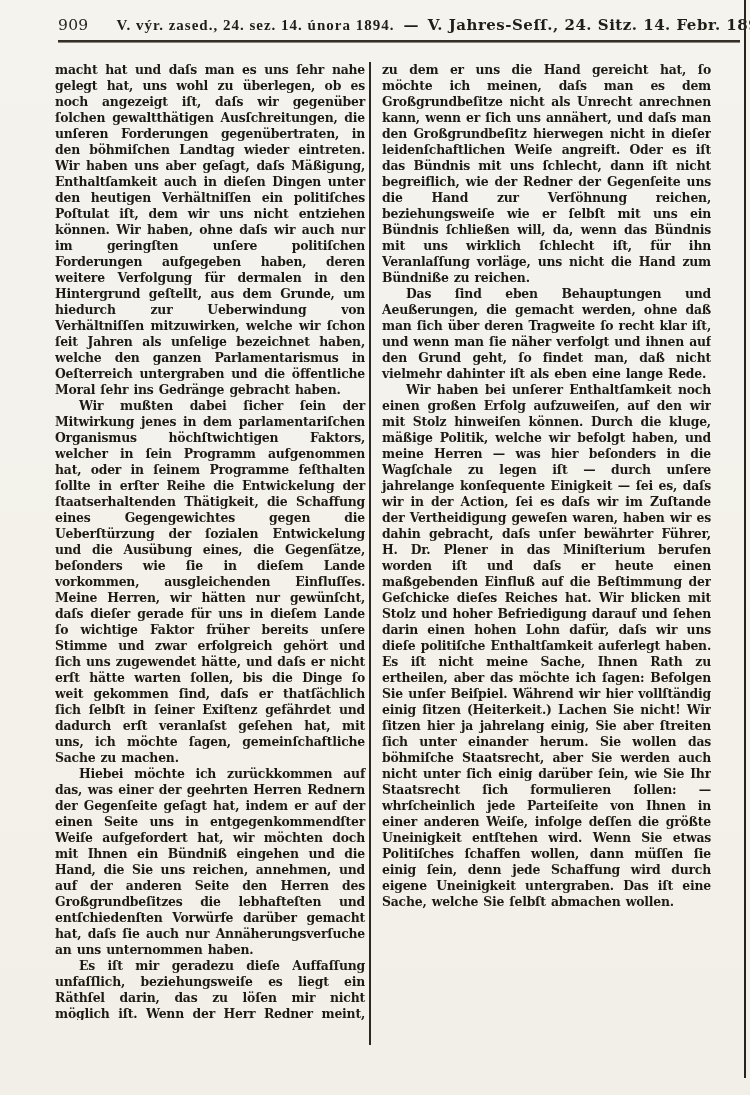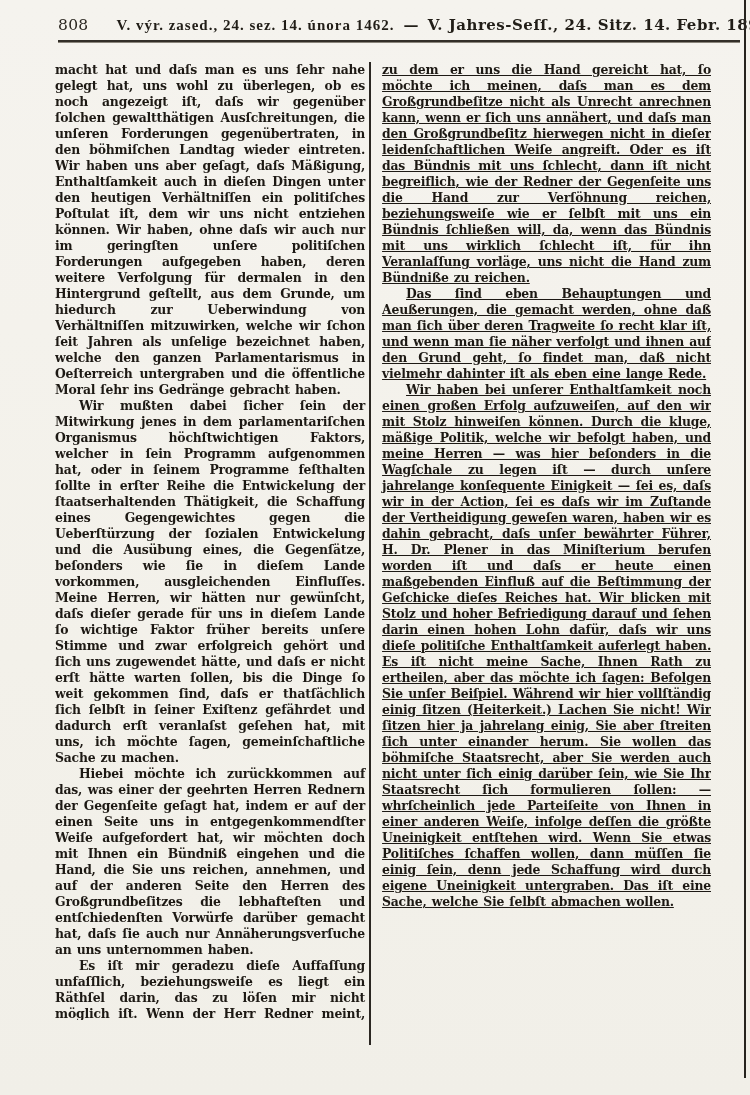--- a/index.html
+++ b/index.html
@@ -77,21 +77,21 @@
     overflow: hidden;
     text-align: justify;
     font-weight: 700;
     font-size: 12.4px;
     line-height: 16px;
     letter-spacing: -0.2px;
     word-spacing: 1px;
     color: #1d1914;
   }
   .col-left  { width: 311px; padding-right: 9px; }
-  .col-right { width: 330px; padding-left: 8px; text-decoration: underline; }
+  .col-right { width: 330px; padding-left: 8px; }
   .col p { margin: 0; text-indent: 24px; }
   .col p.no-indent { text-indent: 0; }
   .column-divider {
     position: absolute;
     top: 62px;
     left: 369px;
     width: 1.5px;
     height: 983px;
     background: #2b2username722;
     background: #2b2722;
@@ -105,22 +105,22 @@
     height: 1078px;
     background: #27231e;
   }
 </style>
 </head>
 <body>
 
 <div class="page">
 
   <div class="running-header">
-    <span class="page-number">808</span>
-    <span class="citation citation-czech">V. výr. zased., 24. sez. 14. února 1462.</span>
+    <span class="page-number">909</span>
+    <span class="citation citation-czech">V. výr. zased., 24. sez. 14. února 1894.</span>
     <span class="citation citation-sep">—</span>
     <span class="citation citation-german">V. Jahres-Seſſ., 24. Sitz. 14. Febr. 1894.</span>
   </div>
 
   <div class="header-rule"></div>
 
   <div class="columns">
     <div class="col col-left">
       <p class="no-indent">macht hat und daſs man es uns ſehr nahe gelegt hat, uns wohl zu überlegen, ob es noch angezeigt iſt, daſs wir gegenüber ſolchen gewaltthätigen Ausſchreitungen, die unſeren Forderungen gegenübertraten, in den böhmiſchen Landtag wieder eintreten. Wir haben uns aber geſagt, daſs Mäßigung, Enthaltſamkeit auch in dieſen Dingen unter den heutigen Verhältniſſen ein politiſches Poſtulat iſt, dem wir uns nicht entziehen können. Wir haben, ohne daſs wir auch nur im geringſten unſere politiſchen Forderungen aufgegeben haben, deren weitere Verfolgung für dermalen in den Hintergrund geſtellt, aus dem Grunde, um hiedurch zur Ueberwindung von Verhältniſſen mitzuwirken, welche wir ſchon ſeit Jahren als unſelige bezeichnet haben, welche den ganzen Parlamentarismus in Oeſterreich untergraben und die öffentliche Moral ſehr ins Gedränge gebracht haben.</p>
       <p>Wir mußten dabei ſicher ſein der Mitwirkung jenes in dem parlamentariſchen Organismus höchſtwichtigen Faktors, welcher in ſein Programm aufgenommen hat, oder in ſeinem Programme feſthalten ſollte in erſter Reihe die Entwickelung der ſtaatserhaltenden Thätigkeit, die Schaffung eines Gegengewichtes gegen die Ueberſtürzung der ſozialen Entwickelung und die Ausübung eines, die Gegenſätze, beſonders wie ſie in dieſem Lande vorkommen, ausgleichenden Einfluſſes. Meine Herren, wir hätten nur gewünſcht, daſs dieſer gerade für uns in dieſem Lande ſo wichtige Faktor früher bereits unſere Stimme und zwar erfolgreich gehört und ſich uns zugewendet hätte, und daſs er nicht erſt hätte warten ſollen, bis die Dinge ſo weit gekommen ſind, daſs er thatſächlich ſich ſelbſt in ſeiner Exiſtenz gefährdet und dadurch erſt veranlaſst geſehen hat, mit uns, ich möchte ſagen, gemeinſchaftliche Sache zu machen.</p>

